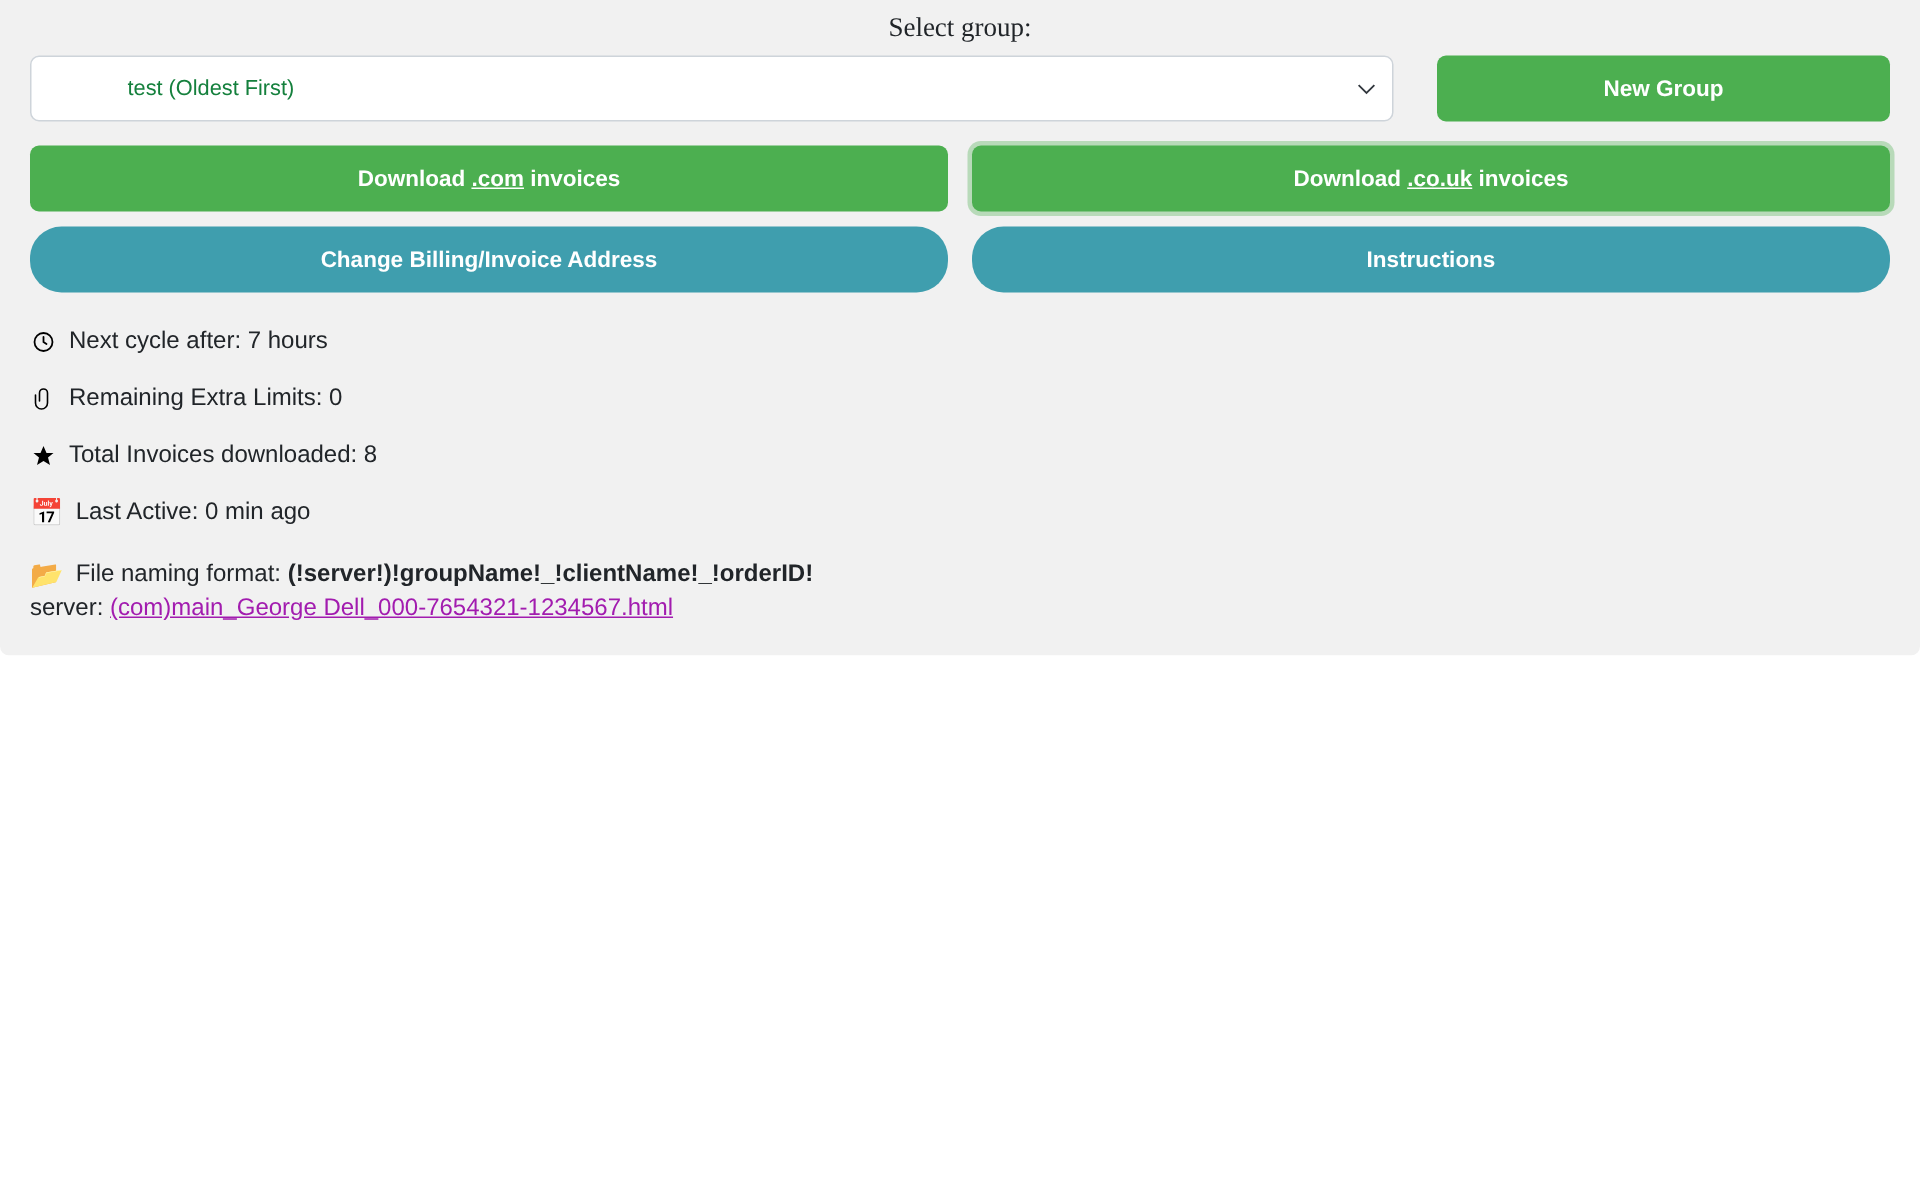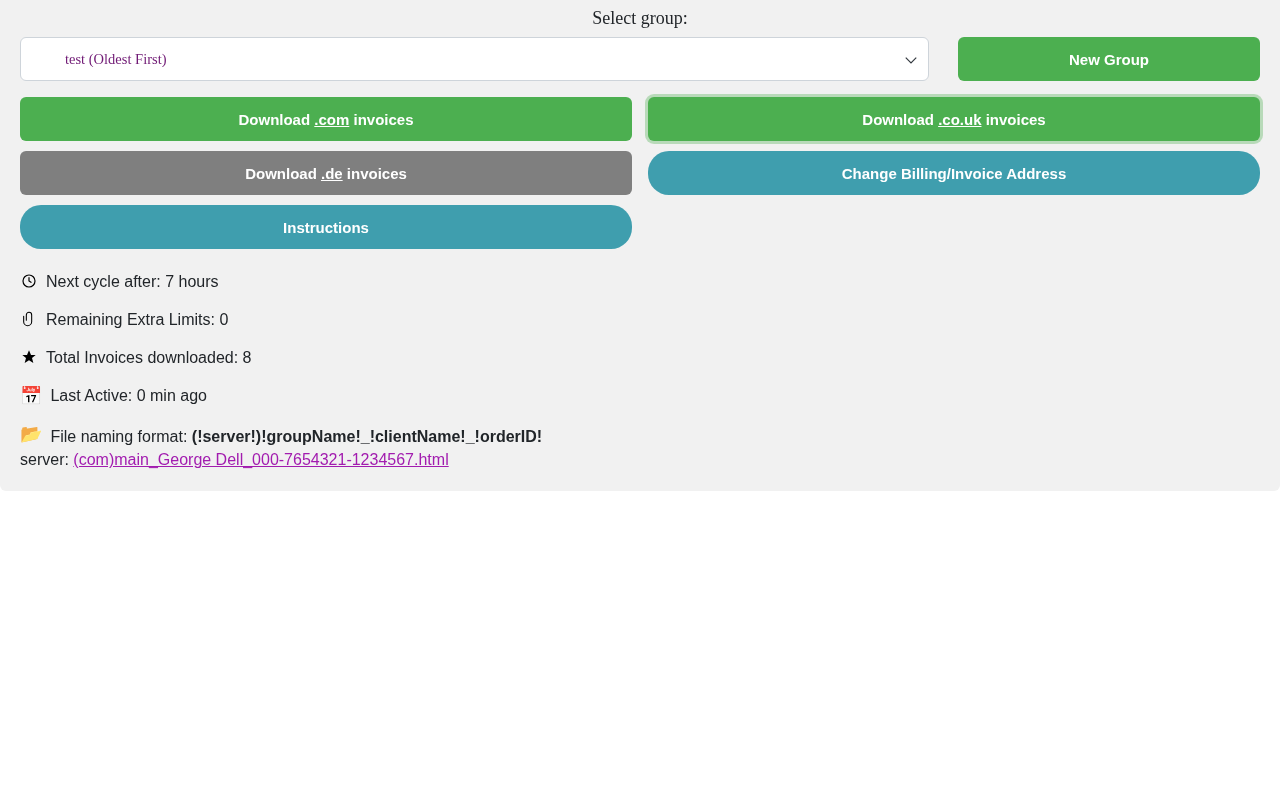--- a/index.html
+++ b/index.html
@@ -24,26 +24,25 @@
       display: flex;
       gap: 6px;
       margin-bottom: 16px;
     }
     .group-select {
       flex: 1;
       height: 44px;
       border: 1px solid #ced4da;
       border-radius: 6px;
       background: #fff;
-      padding: 0 34px 0 44px;
+      padding: 0 34px 0 64px;
       font-size: 14.5px;
-      color: #701a75;
+      color: #15803d;
       appearance: none;
       position: relative;
-      font-family: Liberation Serif, serif;
     }
     .select-wrap {
       position: relative;
       flex: 1;
       display: flex;
     }
     .select-wrap .camel {
       position: absolute;
       left: 28px;
       top: 50%;
@@ -88,20 +87,21 @@
     .btn .uline { text-decoration: underline; }
     .stats {
       display: flex;
       flex-direction: column;
       gap: 20px;
       font-size: 16px;
       color: #212529;
     }
     .stat-row {
       display: flex;
+      align-items: center;
       gap: 8px;
     }
     .stat-icon { width: 18px; display: inline-flex; justify-content: center; }
     .stat-icon svg { width: 16px; height: 16px; }
     .emoji-icon { font-size: 18px; line-height: 1; }
     .file-format-block { font-size: 16px; line-height: 1.45; }
     .example-link { text-decoration: underline; color: #a21caf; }
     .bold { font-weight: 700; }
   </style>
 </head>
@@ -130,25 +130,20 @@
 
   <div class="button-grid">
     <button class="btn btn-green">
       <span class="inner">
         <span>Download </span><span class="uline">.com</span><span> invoices</span>
       </span>
     </button>
     <button class="btn btn-green-focus">
       <span class="inner">
         <span>Download </span><span class="uline">.co.uk</span><span> invoices</span>
-      </span>
-    </button>
-    <button class="btn btn-gray">
-      <span class="inner">
-        <span>Download </span><span class="uline">.de</span><span> invoices</span>
       </span>
     </button>
     <button class="btn btn-teal">
       <span class="inner">Change Billing/Invoice Address</span>
     </button>
     <button class="btn btn-teal">
       <span class="inner">Instructions</span>
     </button>
   </div>
 

